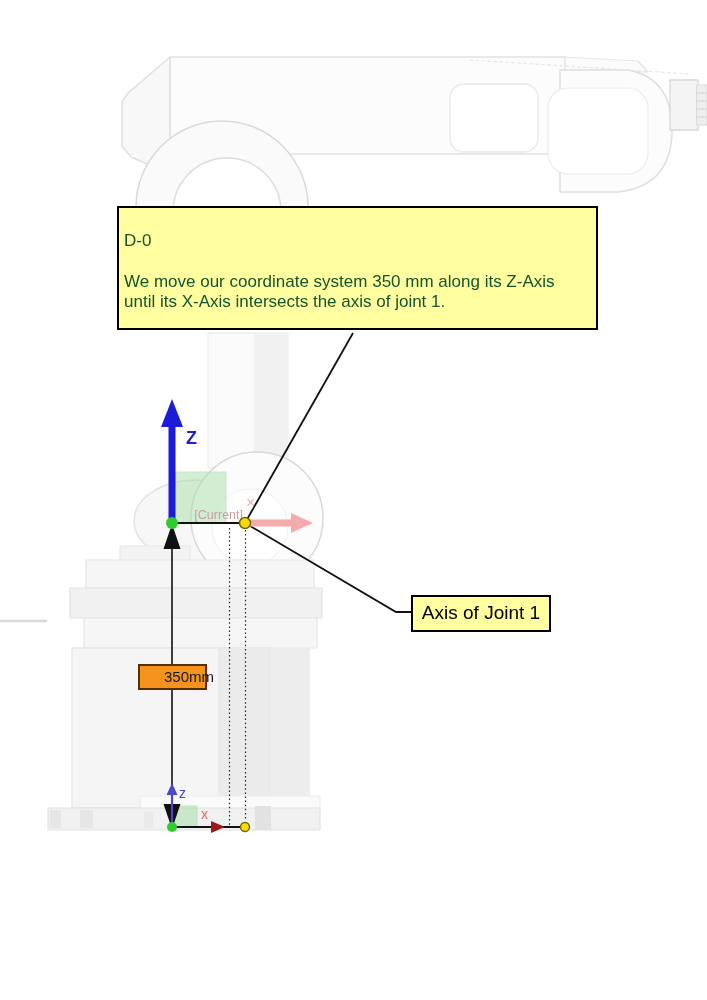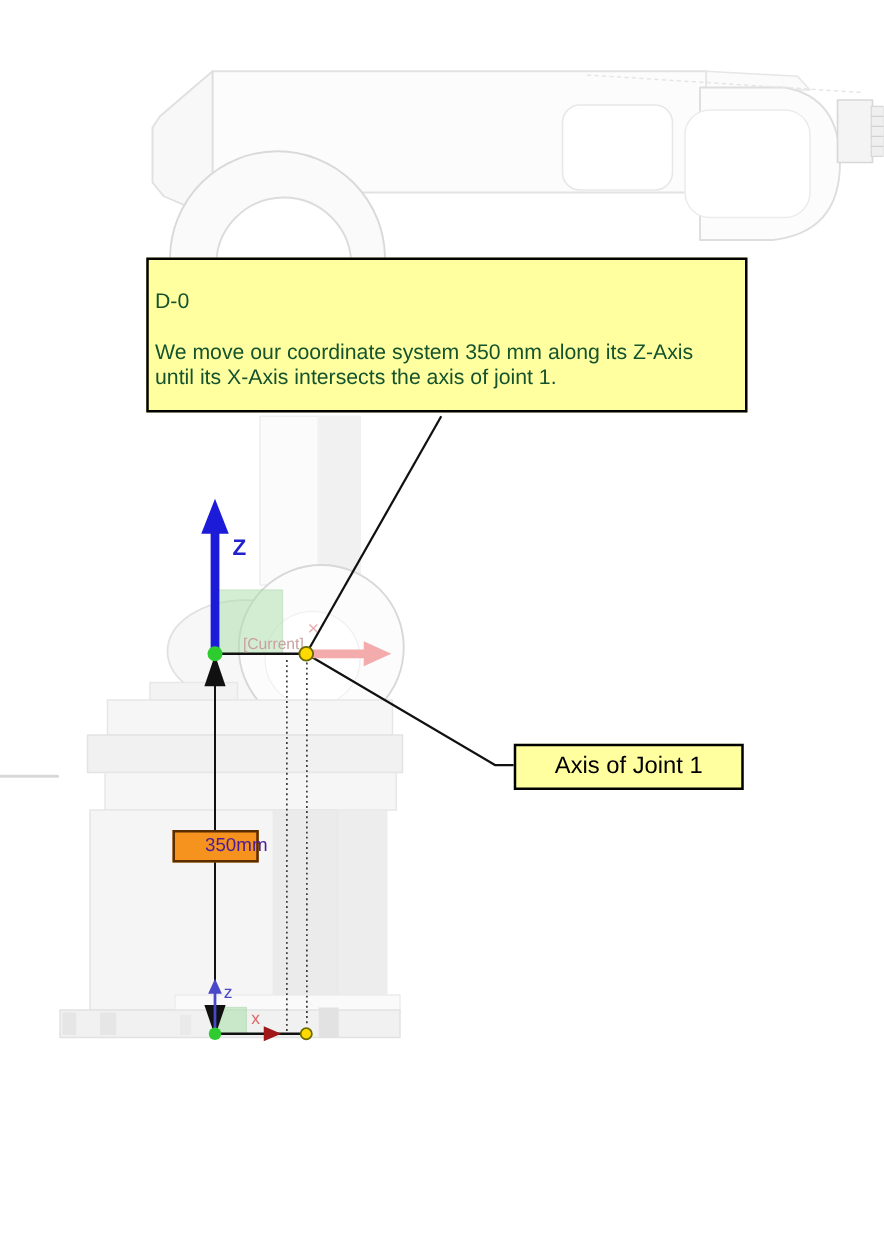--- a/index.html
+++ b/index.html
@@ -23,40 +23,40 @@
     padding: 3px 5px;
     font-size: 17px;
     line-height: 20.2px;
     color: #14532d;
     white-space: pre-line;
     overflow: hidden;
   }
   .axis-label-box {
     position: absolute;
     left: 411px; top: 595px;
-    width: 184px; height: 37px;
+    width: 140px; height: 37px;
     background: #ffffa0;
     border: 2px solid #000000;
     box-sizing: border-box;
     font-size: 19px;
     line-height: 32px;
     text-align: center;
     color: #000000;
   }
   .dim-box {
     position: absolute;
     left: 138px; top: 664px;
     width: 69px; height: 26px;
     background: #f6921e;
     border: 2px solid #5a2d00;
     box-sizing: border-box;
     font-size: 15px;
     line-height: 21px;
     text-align: right;
-    color: #4c1d95;
+    color: #0f172a;
     padding-left: 24px;
   }
 </style>
 </head>
 <body>
 
 <div class="stage">
 
   <svg width="707" height="1000" viewBox="0 0 707 1000">
 

